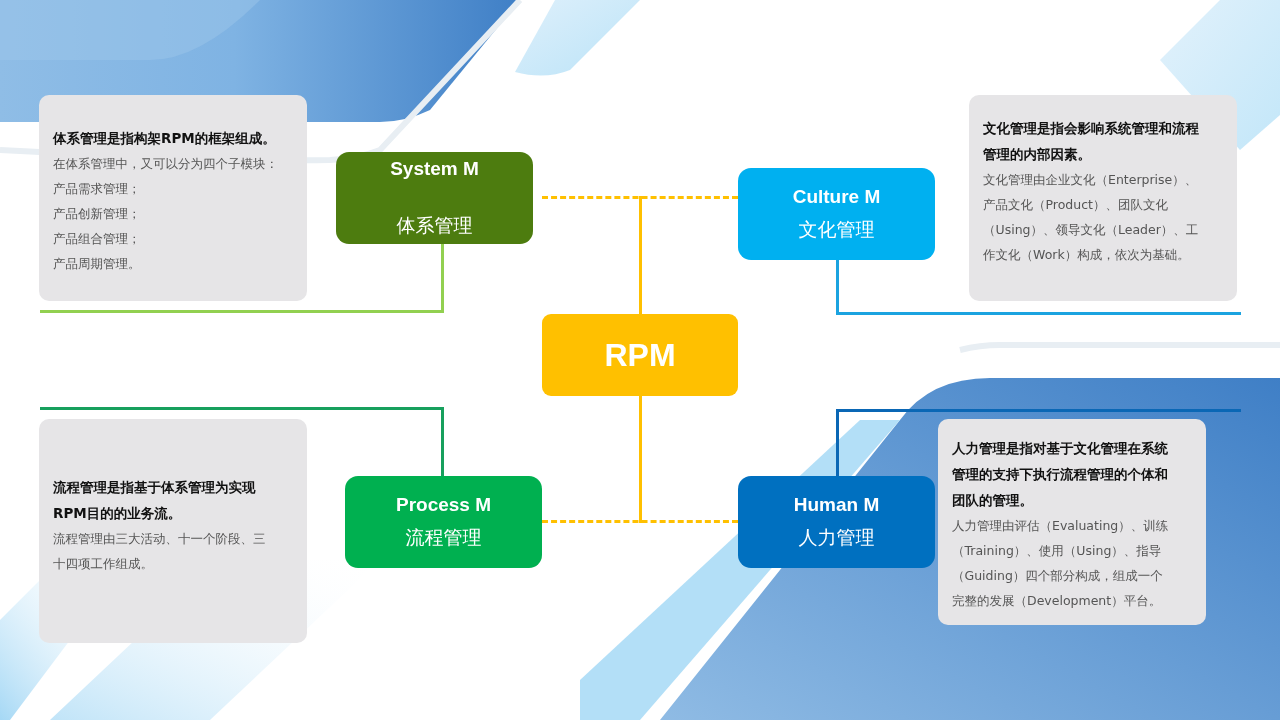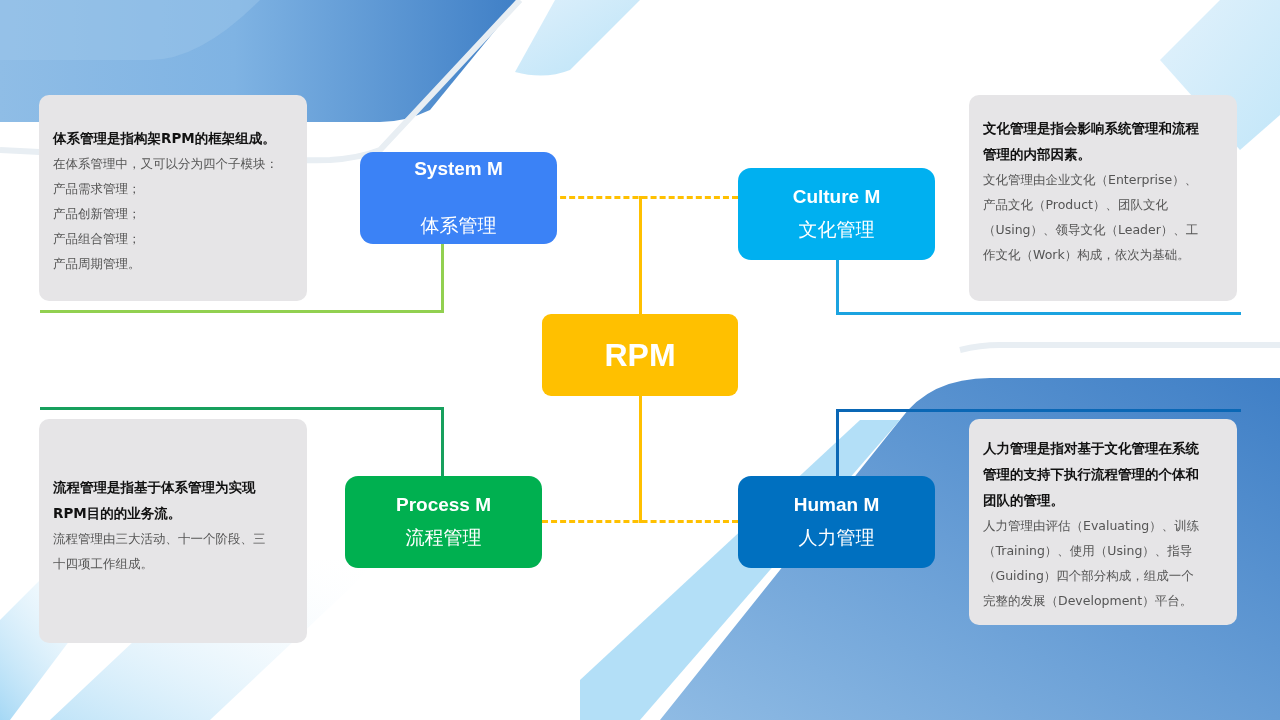--- a/index.html
+++ b/index.html
@@ -84,31 +84,31 @@
   <div>作文化（Work）构成，依次为基础。</div>
 </div>
 
 <div class="card" style="left:39px;top:419px;width:268px;height:224px;padding-top:55px;">
   <div class="lead">流程管理是指基于体系管理为实现</div>
   <div class="lead">RPM目的的业务流。</div>
   <div>流程管理由三大活动、十一个阶段、三</div>
   <div>十四项工作组成。</div>
 </div>
 
-<div class="card" style="left:969px;top:419px;width:268px;height:206px;padding-top:16px;">
+<div class="card" style="left:938px;top:419px;width:268px;height:206px;padding-top:16px;">
   <div class="lead">人力管理是指对基于文化管理在系统</div>
   <div class="lead">管理的支持下执行流程管理的个体和</div>
   <div class="lead">团队的管理。</div>
   <div>人力管理由评估（Evaluating）、训练</div>
   <div>（Training）、使用（Using）、指导</div>
   <div>（Guiding）四个部分构成，组成一个</div>
   <div>完整的发展（Development）平台。</div>
 </div>
 
-<div class="node" style="left:360px;top:152px;background:#3b82f6;gap:24px;">
+<div class="node" style="left:336px;top:152px;background:#4d7c0f;gap:24px;">
   <div class="en">System M</div>
   <div class="zh">体系管理</div>
 </div>
 <div class="node" style="left:738px;top:168px;background:#00b0f0;">
   <div class="en">Culture M</div>
   <div class="zh">文化管理</div>
 </div>
 <div class="node" style="left:345px;top:476px;background:#00b050;">
   <div class="en">Process M</div>
   <div class="zh">流程管理</div>

